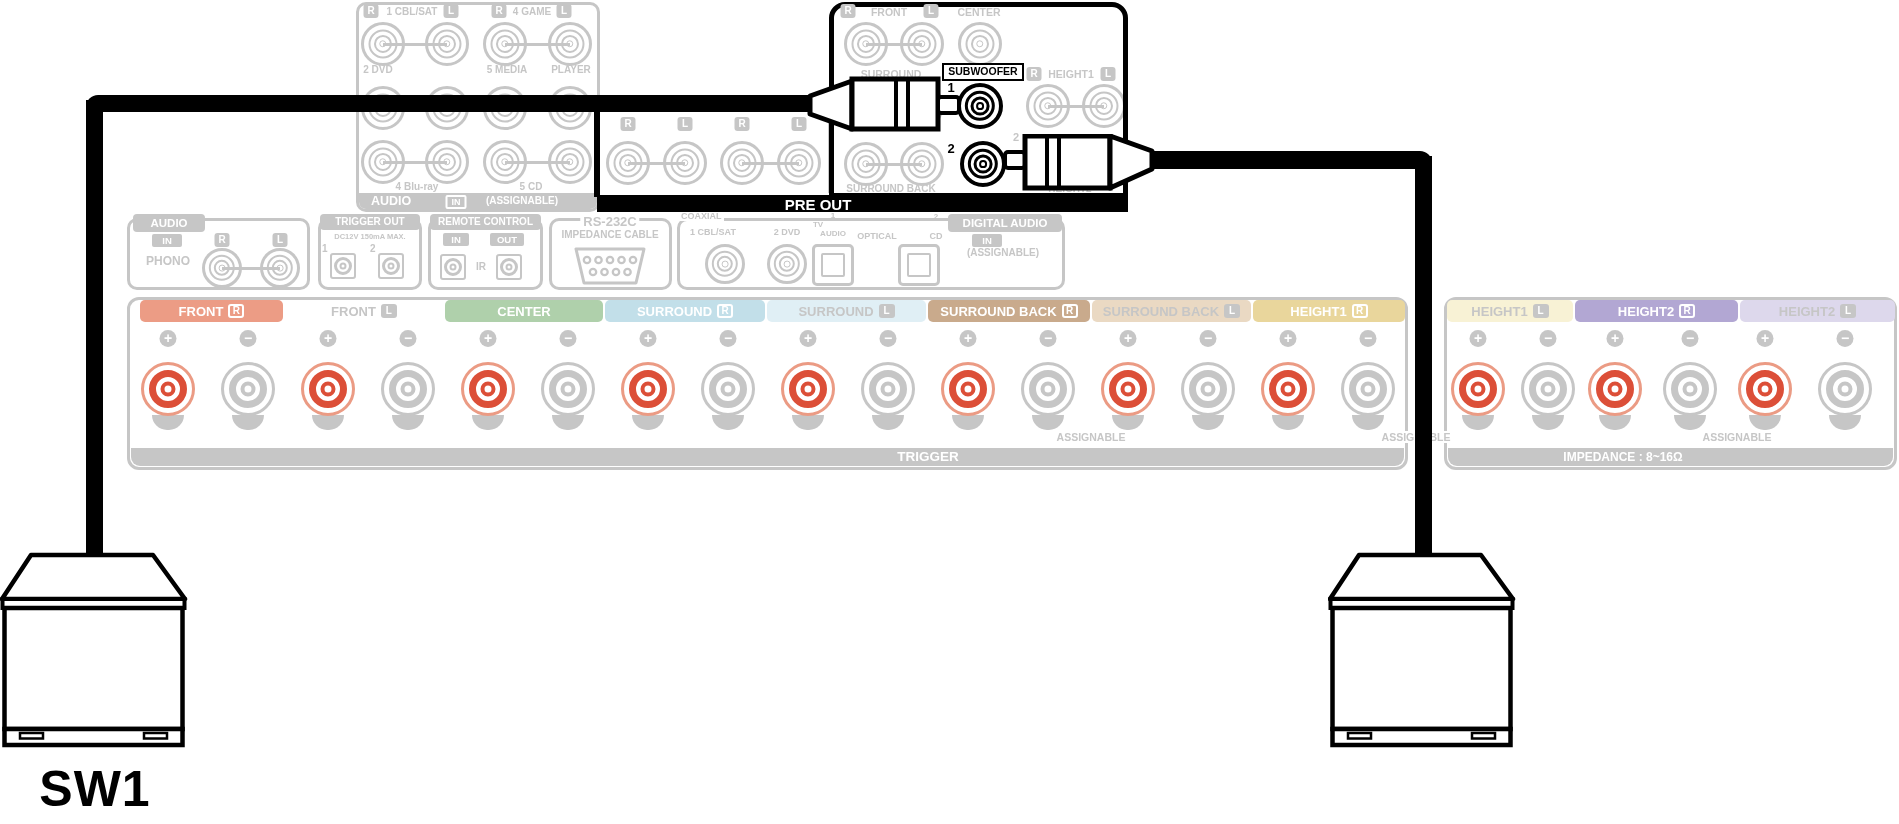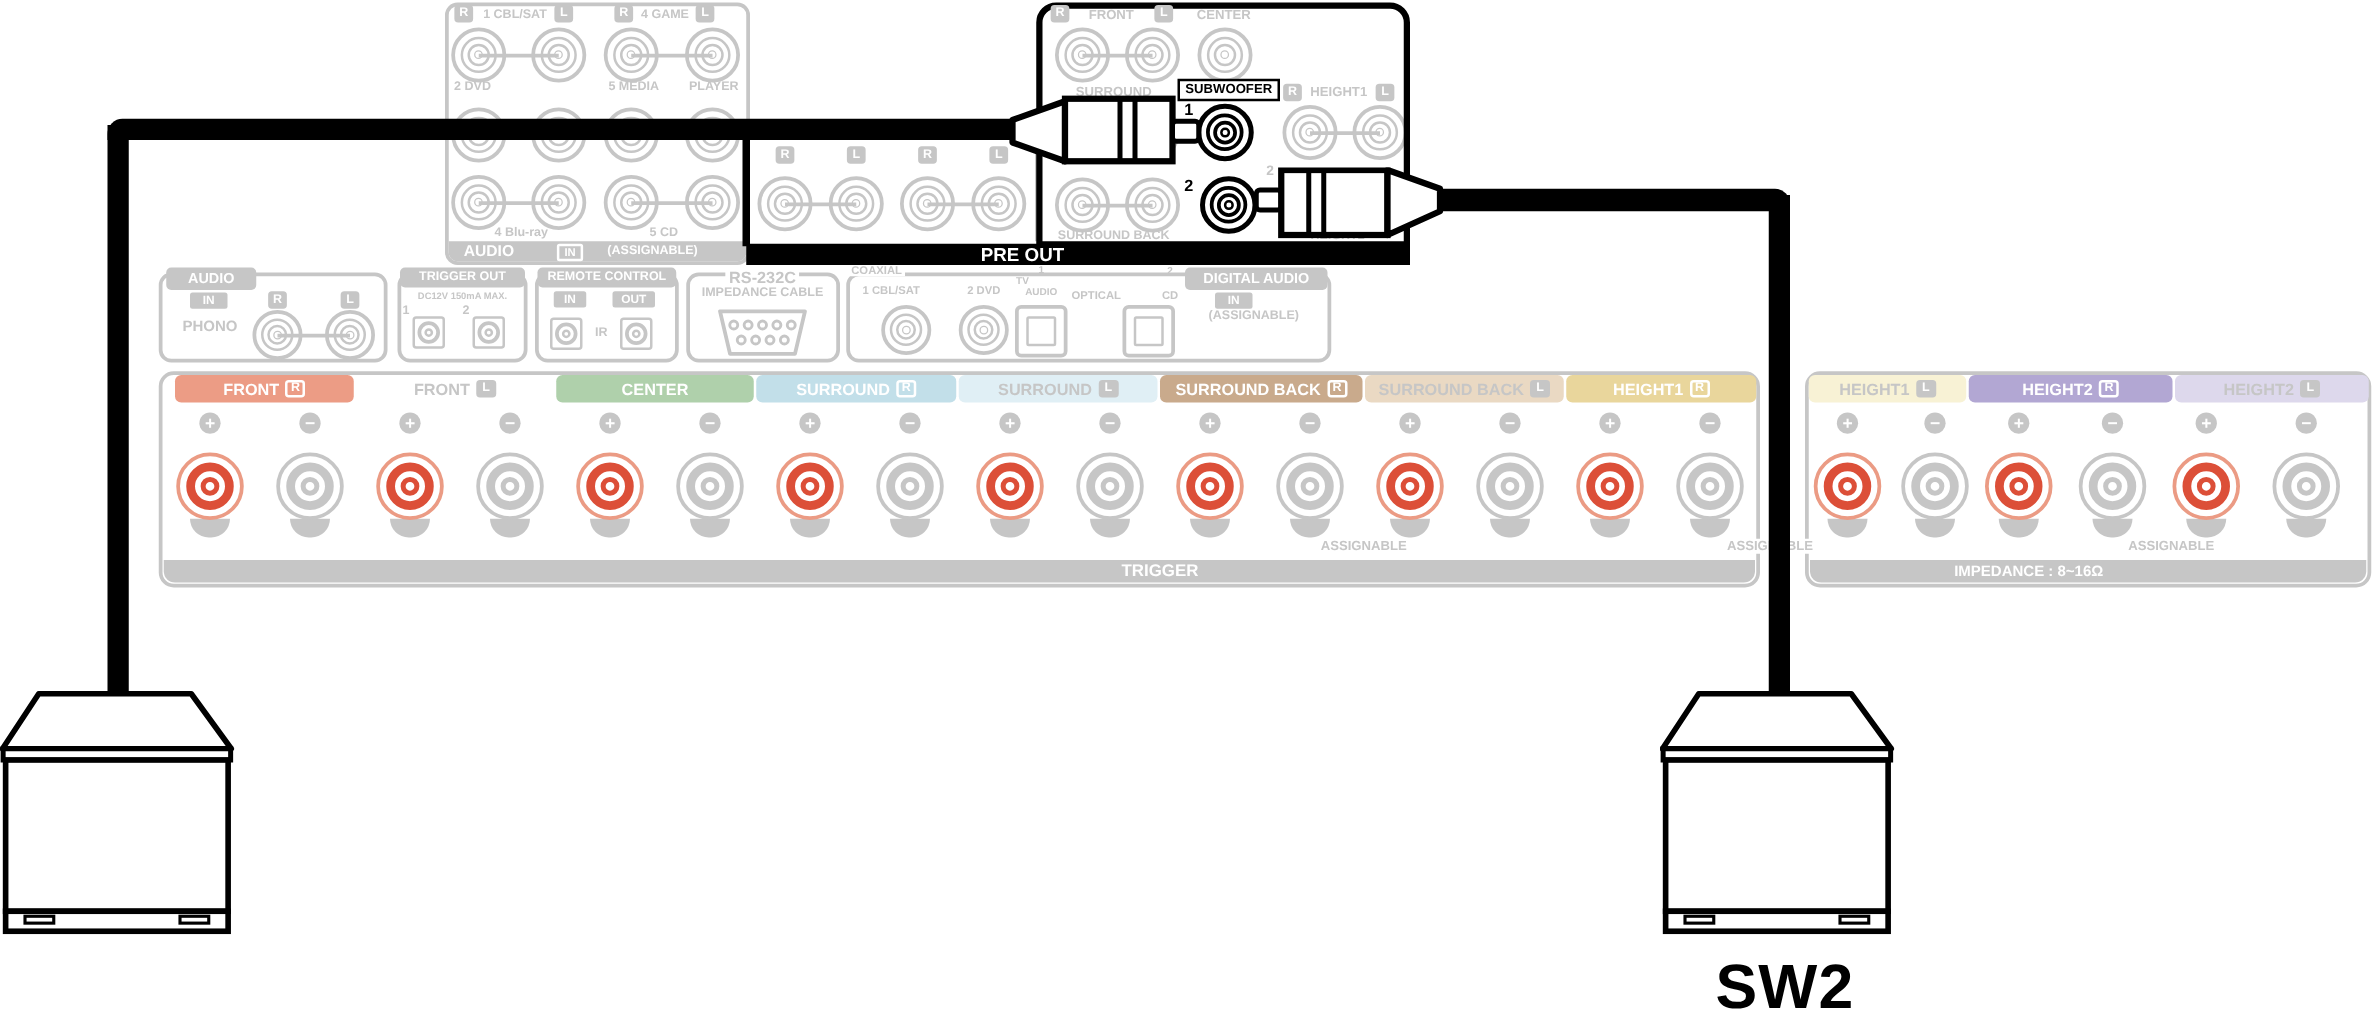--- a/index.html
+++ b/index.html
@@ -166,21 +166,21 @@
     <rect x="144" y="185" width="23" height="5.5" fill="#fff" stroke="#000" stroke-width="2.5"></rect>
   </svg>
   <svg class="abs" style="left:1328px;top:548px;z-index:30" width="195" height="200" viewBox="0 0 195 200">
     <polygon points="31,7 153,7 185,51 2,51" fill="#fff" stroke="#000" stroke-width="4.5" stroke-linejoin="round"></polygon>
     <rect x="2.5" y="51" width="182" height="9" fill="#fff" stroke="#000" stroke-width="4"></rect>
     <rect x="4.5" y="60" width="178" height="121" fill="#fff" stroke="#000" stroke-width="4.5"></rect>
     <rect x="4.5" y="181" width="178" height="16" fill="#fff" stroke="#000" stroke-width="4.5"></rect>
     <rect x="20" y="185" width="23" height="5.5" fill="#fff" stroke="#000" stroke-width="2.5"></rect>
     <rect x="144" y="185" width="23" height="5.5" fill="#fff" stroke="#000" stroke-width="2.5"></rect>
   </svg>
-  <div class="abs bt ctr" style="left:1428px;top:760px;font-size:50px;letter-spacing:1px;z-index:30">SW2</div>
+  <div class="abs bt ctr" style="left:95px;top:760px;font-size:50px;letter-spacing:1px;z-index:30">SW1</div>
 
 <div class="pline" style="left: 383px; top: 42.5px; width: 64px; z-index: 9;"></div>
     <div class="pline" style="left: 505px; top: 42.5px; width: 65px; z-index: 9;"></div>
     <div class="pline" style="left: 383px; top: 106.5px; width: 64px; z-index: 9;"></div>
     <div class="pline" style="left: 505px; top: 106.5px; width: 65px; z-index: 9;"></div>
     <div class="pline" style="left: 383px; top: 160.5px; width: 64px; z-index: 9;"></div>
     <div class="pline" style="left: 505px; top: 160.5px; width: 65px; z-index: 9;"></div>
     <div class="pline" style="left: 628px; top: 161.5px; width: 57px; z-index: 9;"></div>
     <div class="pline" style="left: 742px; top: 161.5px; width: 57px; z-index: 9;"></div>
     <div class="pline" style="left: 866px; top: 42.5px; width: 56px; z-index: 9;"></div>

